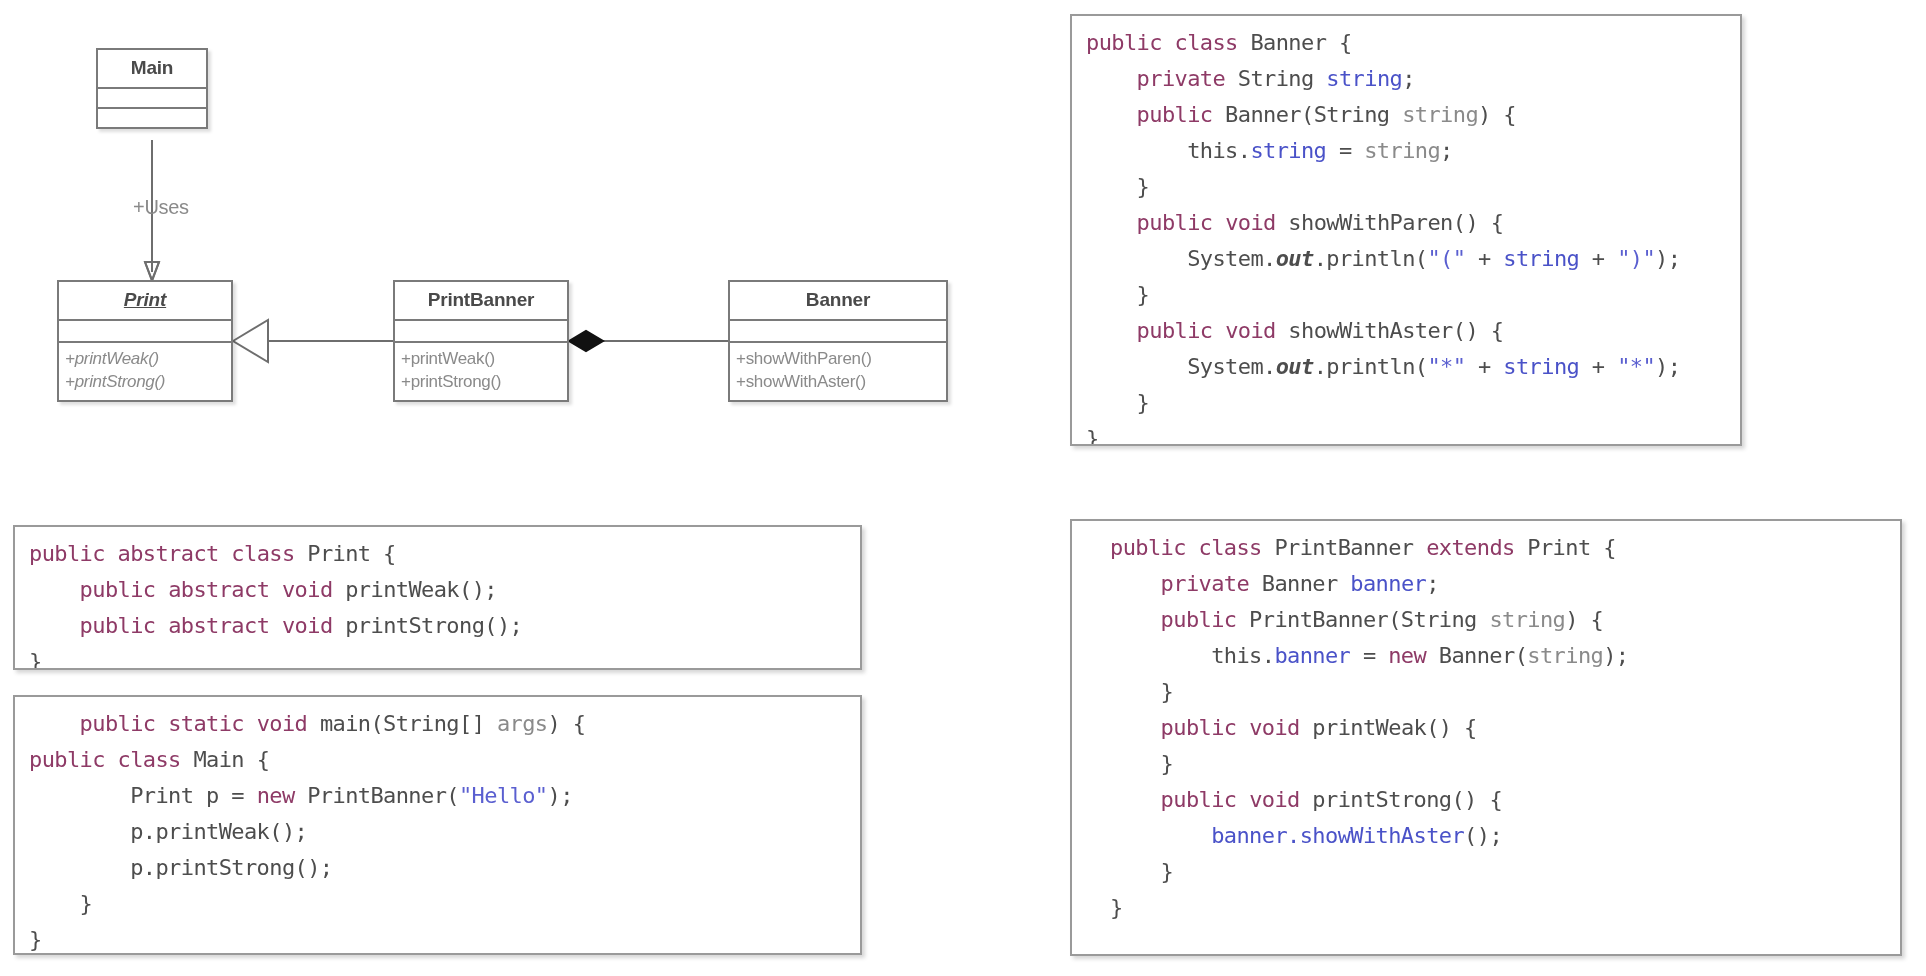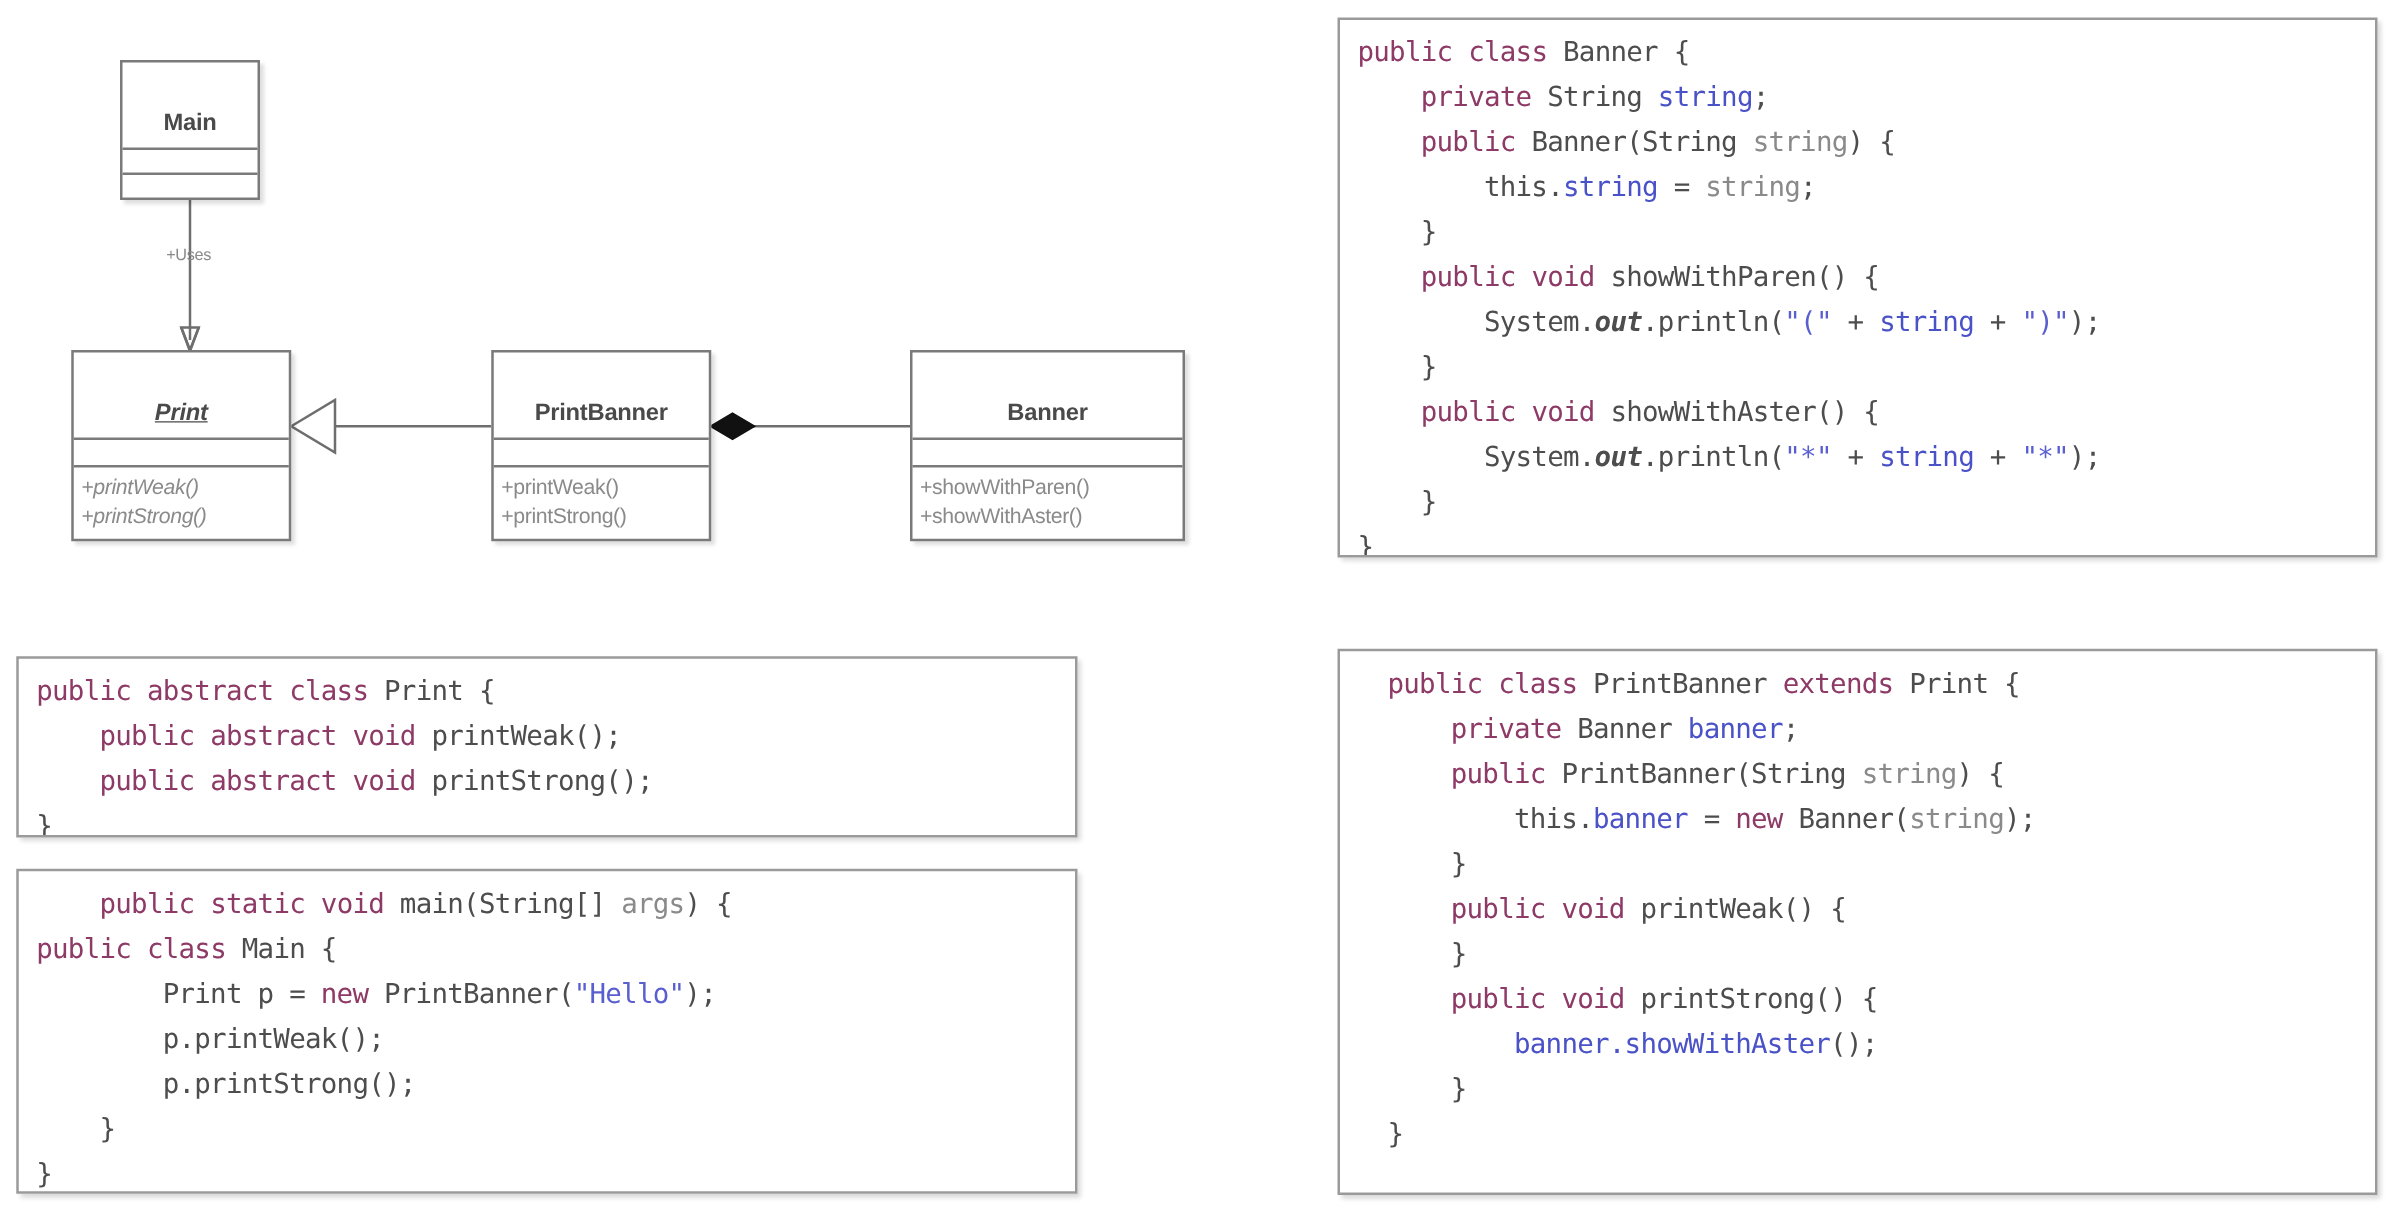--- a/index.html
+++ b/index.html
@@ -29,21 +29,20 @@
     box-sizing: border-box;
   }
   .uml-name {
     text-align: center;
     font-size: 19px;
     font-weight: bold;
     color: #4a4a4a;
     padding: 7px 4px 8px 4px;
     border-bottom: 2px solid #7a7a7a;
     letter-spacing: -0.2px;
-    margin-top: 31px;
   }
   .uml-name.abstract {
     font-style: italic;
     font-weight: bold;
     text-decoration: underline;
   }
   .uml-attrs {
     height: 20px;
     border-bottom: 2px solid #7a7a7a;
   }
@@ -64,21 +63,21 @@
   #class-main .uml-attrs { height: 18px; }
   #class-main .uml-ops   { height: 18px; padding: 0; }
 
   #class-print  { left: 57px;  top: 280px; width: 176px; }
   #class-printbanner { left: 393px; top: 280px; width: 176px; }
   #class-banner { left: 728px; top: 280px; width: 220px; }
 
   .uses-label {
     position: absolute;
     left: 133px; top: 196px;
-    font-size: 13px;
+    font-size: 20px;
     color: #8a8a8a;
     letter-spacing: -0.3px;
   }
 
   
   .code-block {
     position: absolute;
     background: #ffffff;
     border: 2px solid #9a9a9a;
     box-shadow: 3px 3px 4px rgba(0,0,0,0.16);
@@ -96,21 +95,21 @@
     color: #4d4d4d;
     letter-spacing: -0.6px;
   }
   .k  { color: #8e3a66; }          
   .id { color: #4d4d4d; }          
   .fld{ color: #4a52c8; }          
   .var{ color: #8a8a8a; }          
   .str{ color: #5a5fd0; }          
   .it { font-style: italic; font-weight: bold; }
 
-  #code-banner      { left: 1070px; top: 14px;  width: 832px; height: 432px; }
+  #code-banner      { left: 1070px; top: 14px;  width: 672px; height: 432px; }
   #code-print       { left: 13px;   top: 525px; width: 849px; height: 145px; }
   #code-main        { left: 13px;   top: 695px; width: 849px; height: 260px; }
   #code-printbanner { left: 1070px; top: 519px; width: 832px; height: 437px; padding-left: 24px; }
 </style>
 </head>
 <body>
 
 <div id="uml-diagram">
 
   <svg width="1020" height="470" style="position:absolute;left:0;top:0;">

